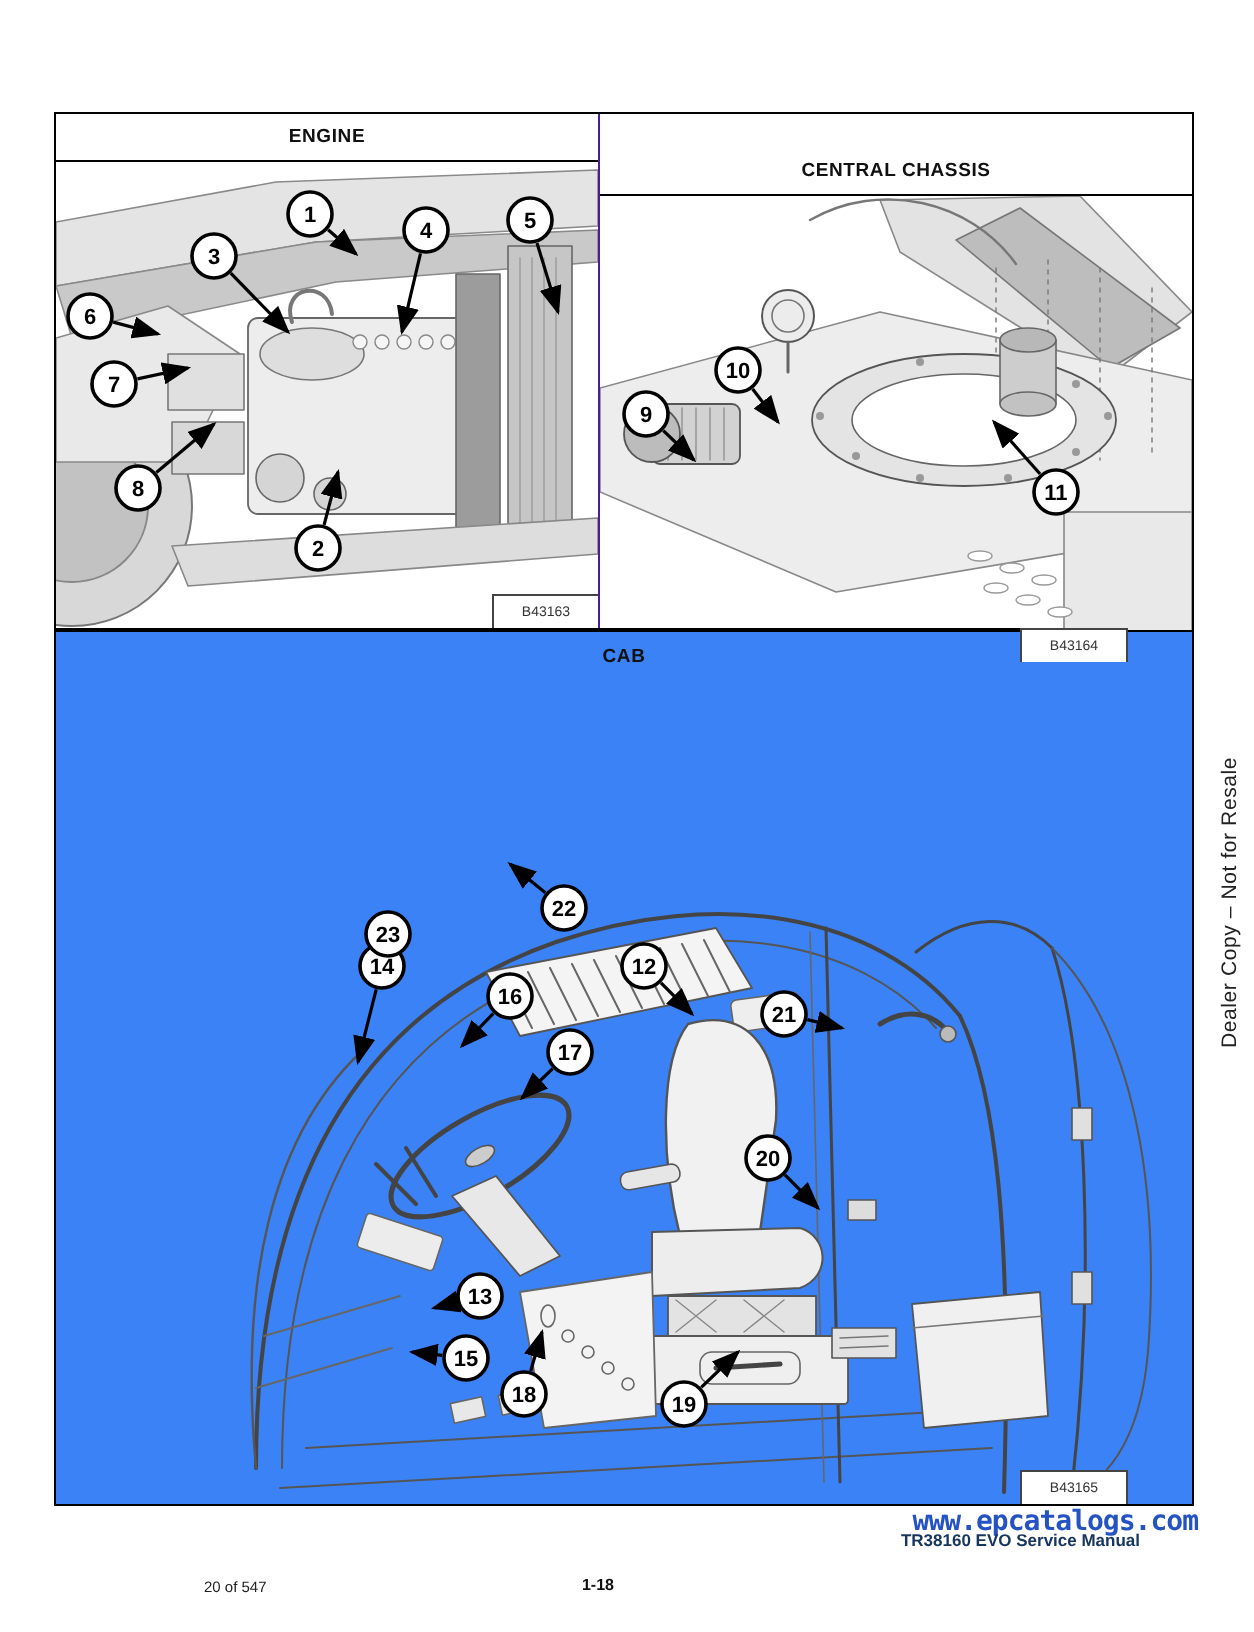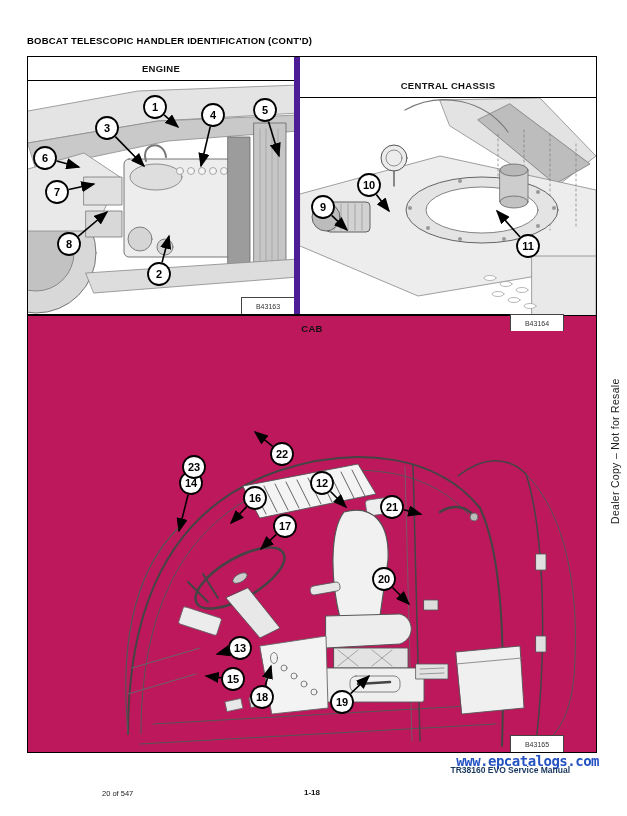--- a/index.html
+++ b/index.html
@@ -2,54 +2,53 @@
 <html><head>
 <meta charset="utf-8">
 <style>
   html,body{margin:0;padding:0;background:#ffffff;}
   .page{position:relative;width:627px;height:816px;background:#ffffff;overflow:hidden;
         font-family:"Liberation Sans","DejaVu Sans",sans-serif;color:#111;}
   .doc-title{position:absolute;left:27px;top:35px;font-size:9.5px;font-weight:bold;letter-spacing:.2px;color:#000;}
   .top-panels{position:absolute;left:27px;top:56px;width:570px;height:259px;border:1px solid #000;
               display:flex;box-sizing:border-box;background:#fff;}
   .panel{position:relative;height:100%;box-sizing:border-box;}
-  .panel-engine{width:272px;border-right:6px solid #4c1d95;}
+  .panel-engine{width:272px;border-right:1px solid #4c1d95;}
   .panel-chassis{flex:1;margin-top:17px;}
   .panel-header{height:23px;border-bottom:1px solid #000;display:flex;align-items:center;justify-content:center;
                 font-size:9.5px;font-weight:bold;letter-spacing:.3px;}
   .panel-body{position:relative;width:100%;height:calc(100% - 24px);overflow:hidden;}
   .panel-body svg{position:absolute;left:0;top:0;}
   .cab-panel{position:absolute;left:27px;top:315px;width:570px;height:438px;border:1px solid #000;
-             box-sizing:border-box;background:#be185d;}
+             box-sizing:border-box;background:#3b82f6;}
   .cab-title{position:absolute;left:0;top:7px;width:100%;text-align:center;
              font-size:9.5px;font-weight:bold;letter-spacing:.3px;}
   .cab-body{position:relative;width:100%;height:100%;overflow:hidden;}
   .figure-box{position:absolute;bottom:0;width:52px;height:16px;border:1px solid #444;background:#fff;
               display:flex;align-items:center;justify-content:center;font-size:7px;color:#333;z-index:5;}
   .fig-engine{right:0;border-right:none;border-bottom:none;}
   .fig-chassis{right:32px;border-bottom:none;}
   .fig-cab{right:32px;border-bottom:none;}
   .callout-circle{fill:#ffffff;stroke:#000000;stroke-width:1.8;}
   .callout-num{font-family:"Liberation Sans","DejaVu Sans",sans-serif;font-size:11px;font-weight:bold;fill:#000;}
   .callout-arrow{stroke:#000;stroke-width:1.6;}
   .art{stroke-linejoin:round;stroke-linecap:round;}
   .sidebar-rotated{position:absolute;right:6px;top:324px;height:200px;writing-mode:vertical-rl;
                    transform:rotate(180deg);font-size:10.5px;color:#222;letter-spacing:.3px;white-space:nowrap;}
   .footer-left{position:absolute;left:72px;top:789px;font-size:7.5px;color:#222;padding-left:30px;}
-  .footer-center{position:absolute;left:16px;top:788px;width:592px;text-align:center;font-size:8px;font-weight:bold;color:#111;}
+  .footer-center{position:absolute;left:3px;top:788px;width:592px;text-align:center;font-size:8px;font-weight:bold;color:#111;}
   .footer-manual{position:absolute;right:57px;top:765px;font-size:8.5px;font-weight:bold;color:#17365d;z-index:3;}
   .footer-watermark{position:absolute;right:28px;top:753px;font-size:14px;font-weight:bold;color:#2553c4;
                     font-family:"DejaVu Sans Mono","Liberation Mono",monospace;letter-spacing:-.5px;z-index:2;}
 </style>
 </head>
 <body>
 
 <div class="page">
 
-  <div class="doc-title">BOBCAT TELESCOPIC HANDLER IDENTIFICATION (CONT'D)</div>
 
   <div class="top-panels">
 
     <div class="panel panel-engine">
       <div class="panel-header">ENGINE</div>
       <div class="panel-body">
         <svg width="271" height="234" viewBox="0 0 271 234">
           <defs>
             <marker id="ah-engine" markerWidth="9" markerHeight="7" refX="8" refY="3.5" orient="auto">
               <path d="M0,0 L9,3.5 L0,7 Z" fill="#000"></path>

